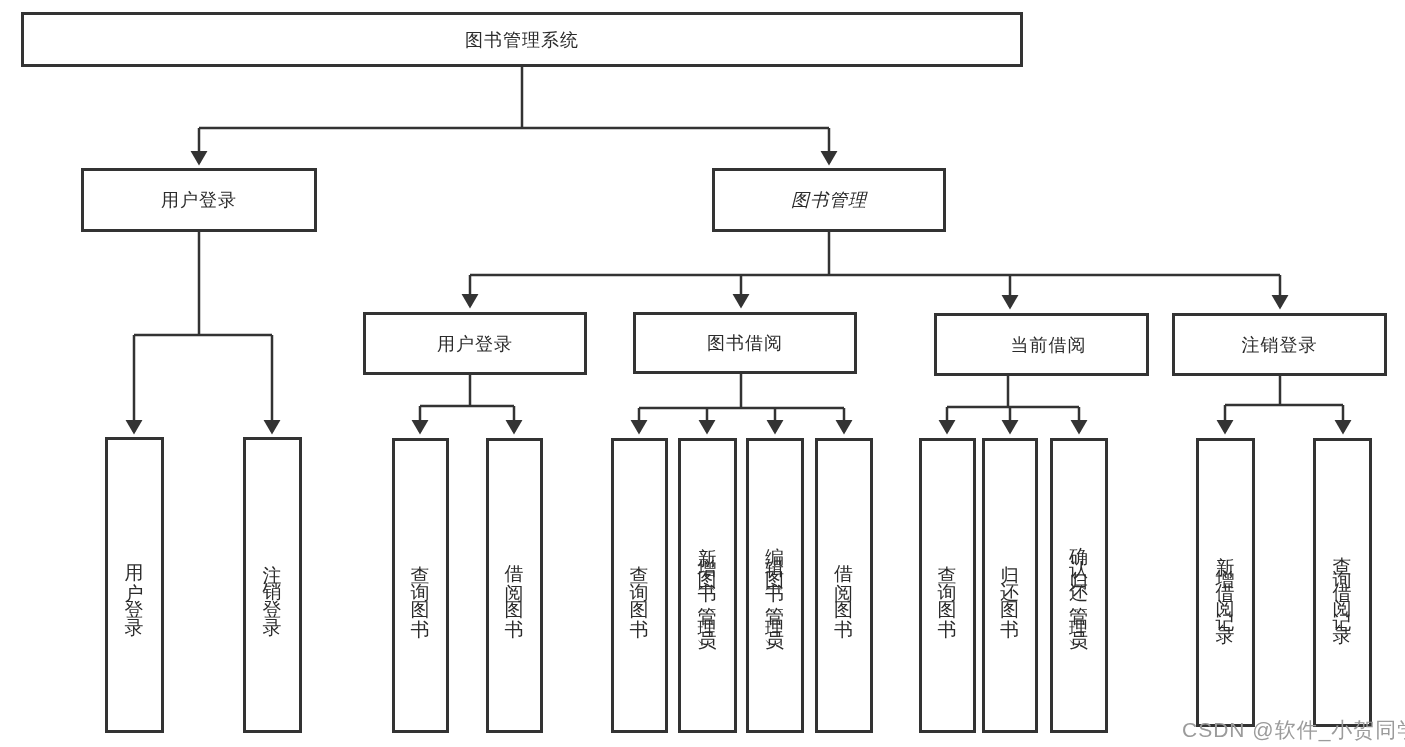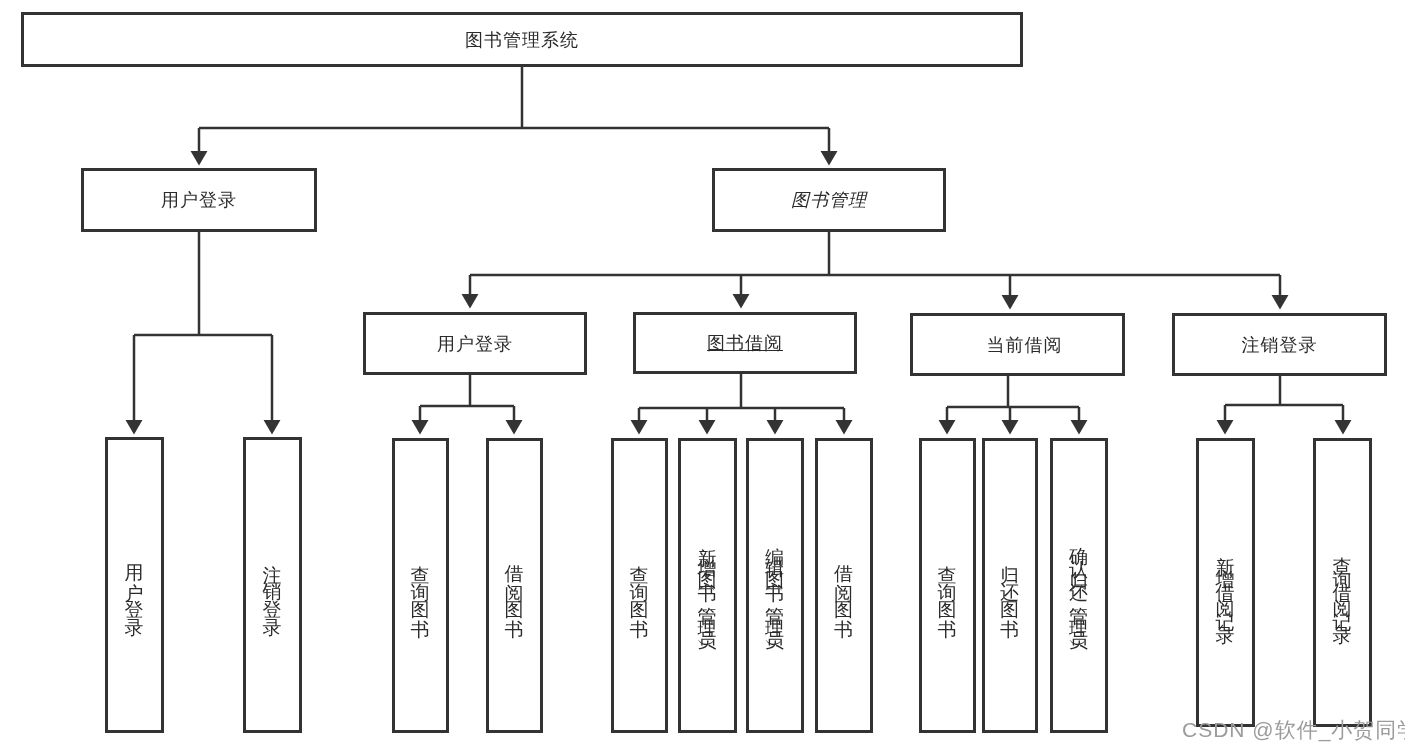--- a/index.html
+++ b/index.html
@@ -103,24 +103,24 @@
   <div class="node h-node" style="left:81px;top:168px;width:236px;height:64px;">
     <span>用户登录</span>
   </div>
   <div class="node h-node" style="left:712px;top:168px;width:234px;height:64px;font-style:italic;">
     <span>图书管理</span>
   </div>
 
   <div class="node h-node" style="left:363px;top:312px;width:224px;height:63px;">
     <span>用户登录</span>
   </div>
-  <div class="node h-node" style="left:633px;top:312px;width:224px;height:62px;text-decoration:underline;">
+  <div class="node h-node" style="left:633px;top:312px;width:224px;height:62px;">
     <span>图书借阅</span>
   </div>
-  <div class="node h-node" style="left:910px;top:313px;width:215px;height:63px;padding-left:14px;">
+  <div class="node h-node" style="left:934px;top:313px;width:215px;height:63px;padding-left:14px;">
     <span>当前借阅</span>
   </div>
   <div class="node h-node" style="left:1172px;top:313px;width:215px;height:63px;">
     <span>注销登录</span>
   </div>
 
   <div class="node v-node v4" style="left:105px;top:437px;width:59px;height:296px;">
     <span class="vtxt">用户登录</span>
   </div>
   <div class="node v-node v4" style="left:243px;top:437px;width:59px;height:296px;">

